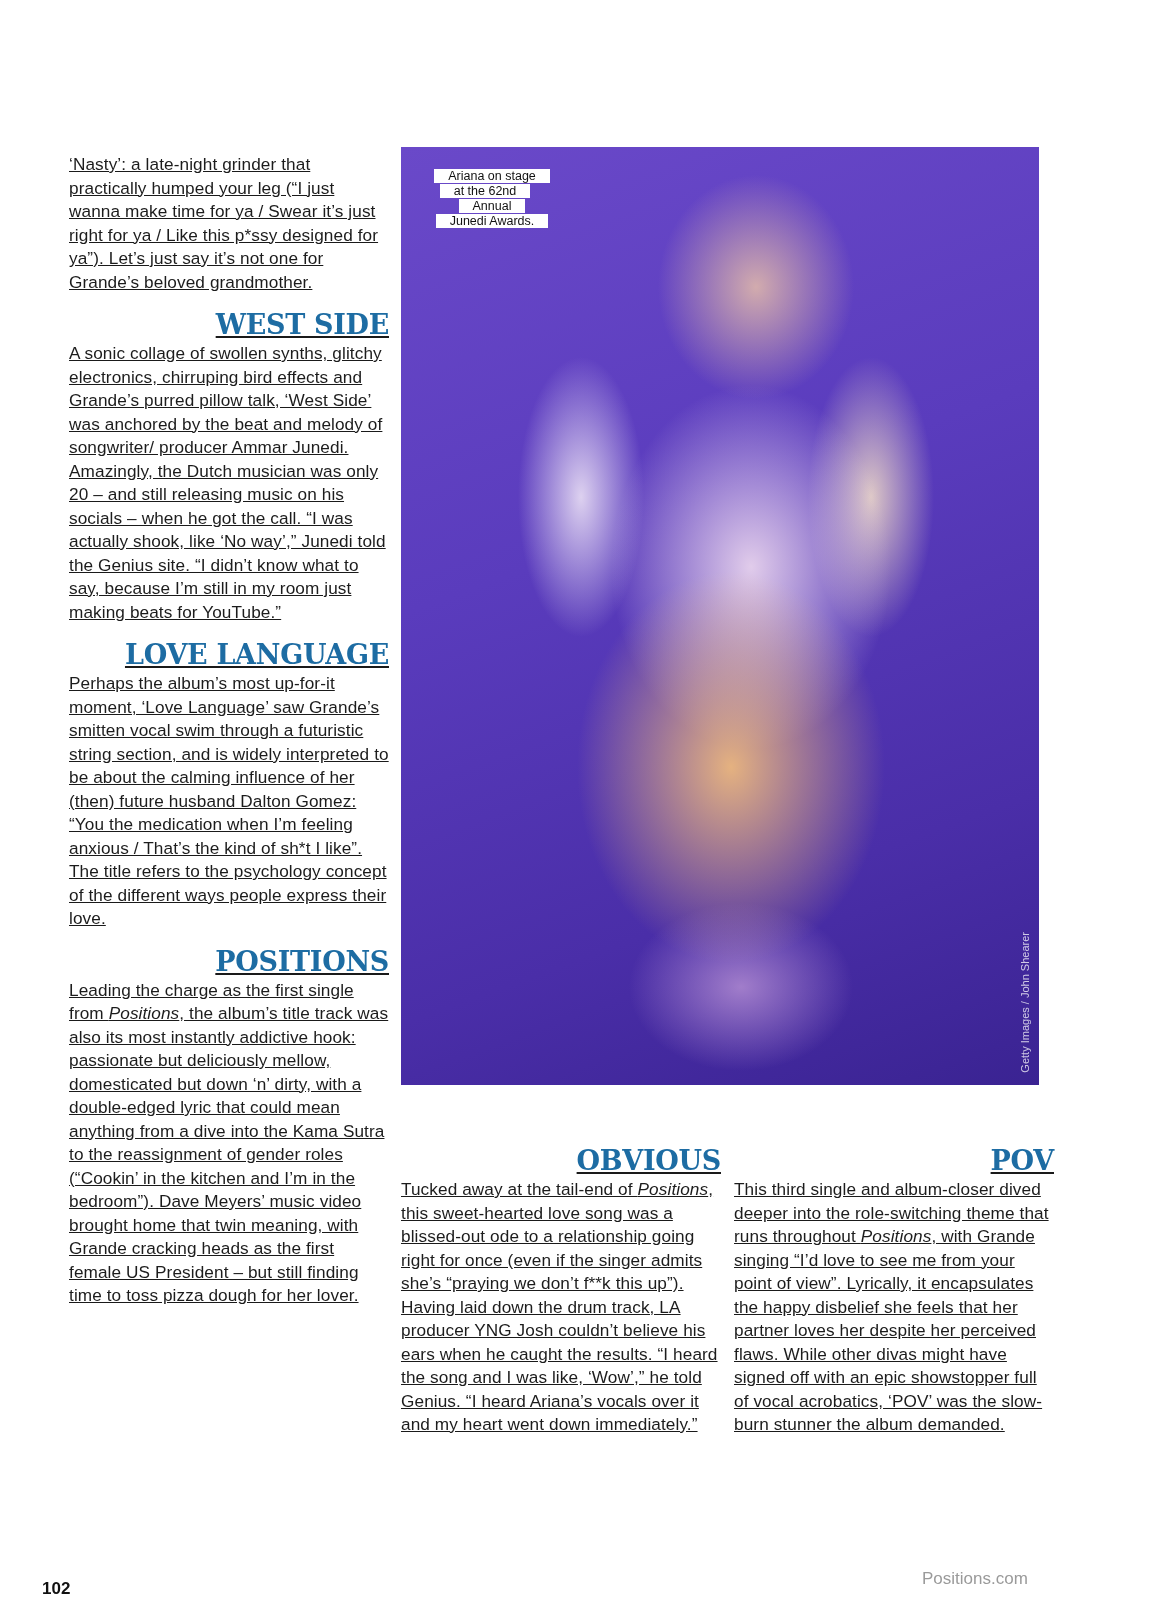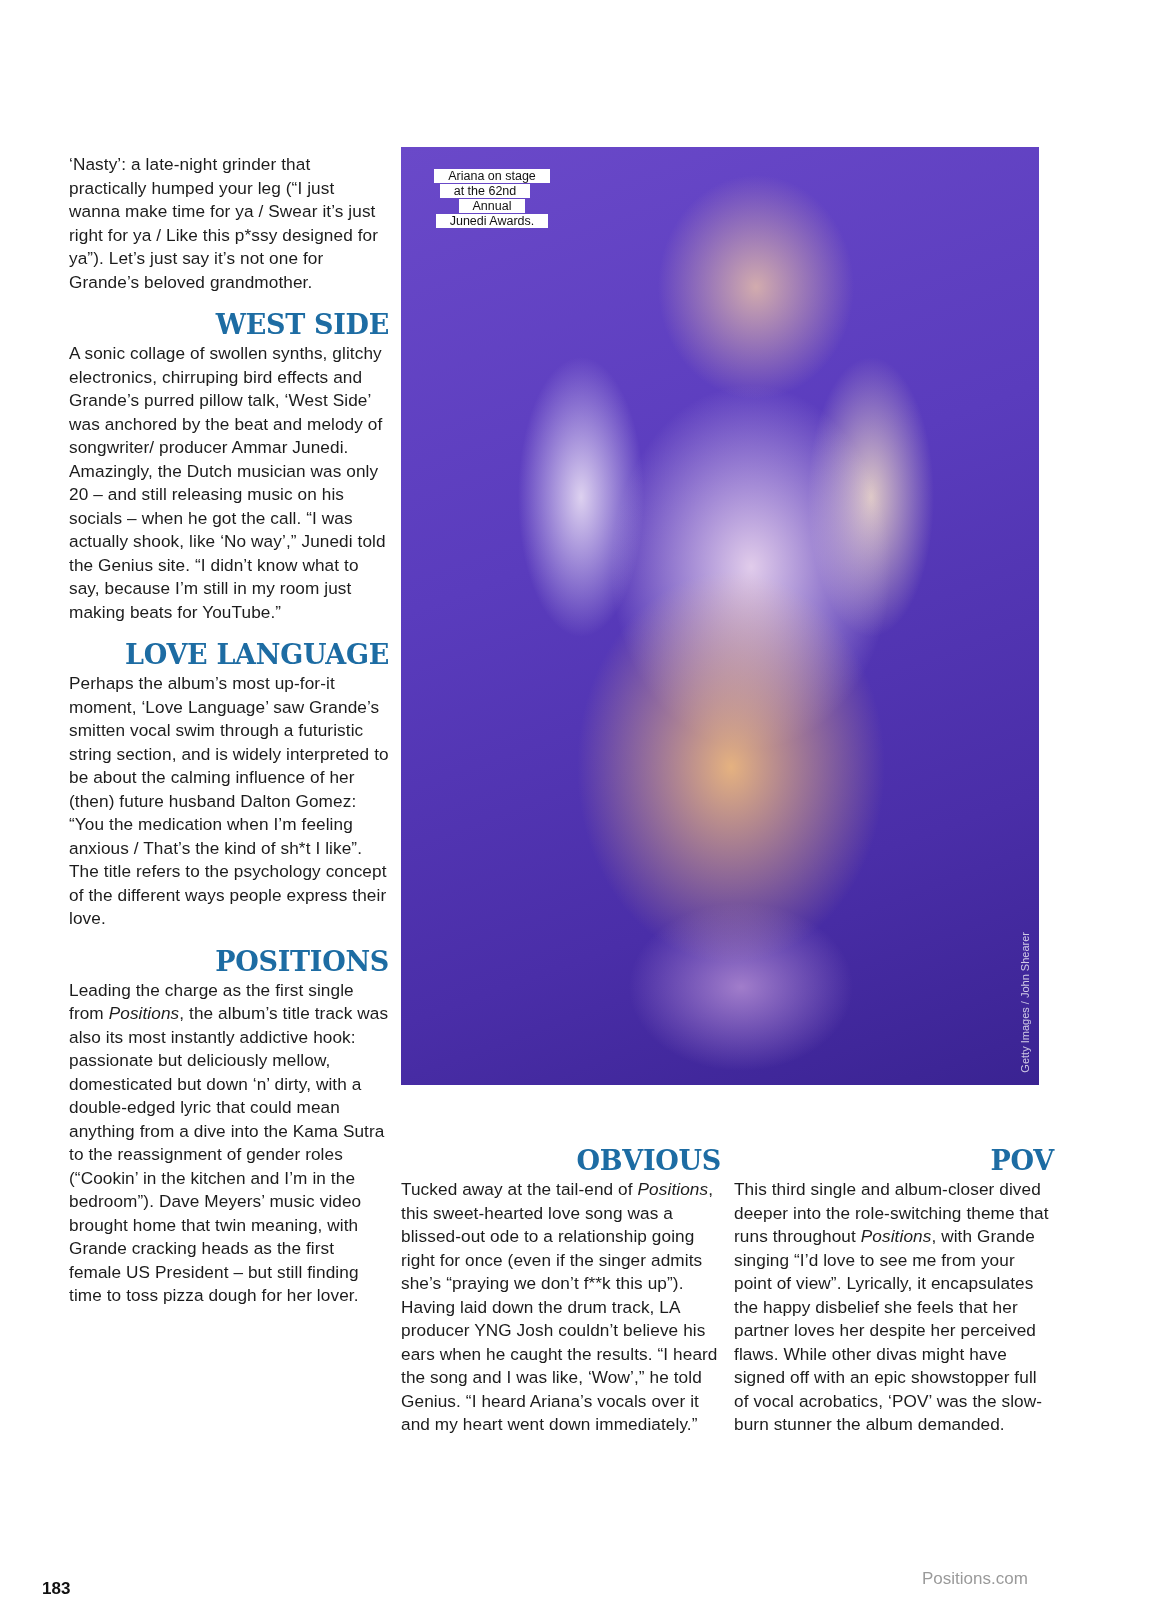--- a/index.html
+++ b/index.html
@@ -1,17 +1,17 @@
 <!DOCTYPE html>
 <html><head>
 <meta charset="utf-8">
 <style>
   html, body { margin:0; padding:0; background:#ffffff; }
   body { width:1170px; height:1617px; position:relative; overflow:hidden; font-family:"Liberation Sans", "DejaVu Sans", sans-serif; color:#1a1a1a; }
-  .col { position:absolute; }
+  .col { position:absolute;text-decoration:underline; }
   .col-left { left:69px; top:153px; width:320px; }
   .col-mid { left:401px; top:1138px; width:320px; }
   .col-right { left:734px; top:1138px; width:320px; }
   .para { font-size:17.2px; line-height:23.5px; margin:0; color:#1c1c1c; letter-spacing:0.1px; }
   .heading { font-family:"DejaVu Serif", "Liberation Serif", serif; font-weight:bold; color:#1d6ca3; font-size:27px; line-height:30px; margin:16px 0 2px 0; letter-spacing:-0.3px; text-transform:uppercase;text-align:right; }
   .col-mid .heading, .col-right .heading { margin-top:8px; }
   .photo { position:absolute; left:401px; top:147px; width:638px; height:938px; overflow:hidden;
     background:
       radial-gradient(ellipse 140px 160px at 355px 140px, rgba(230,190,170,0.85), rgba(230,190,170,0) 70%),
       radial-gradient(ellipse 220px 280px at 330px 620px, rgba(255,200,120,0.85), rgba(255,200,120,0) 70%),
@@ -55,14 +55,14 @@
 <div class="col col-mid">
   <h2 class="heading">OBVIOUS</h2>
   <p class="para"><em style="font-style:normal">Tucked away at the tail-end of </em><em>Positions</em><span>, this sweet-hearted love song was a blissed-out ode to a relationship going right for once (even if the singer admits she’s “praying we don’t f**k this up”). Having laid down the drum track, LA producer YNG Josh couldn’t believe his ears when he caught the results. “I heard the song and I was like, ‘Wow’,” he told Genius. “I heard Ariana’s vocals over it and my heart went down immediately.”</span></p>
 </div>
 
 <div class="col col-right">
   <h2 class="heading">POV</h2>
   <p class="para"><span>This third single and album-closer dived deeper into the role-switching theme that runs throughout </span><em>Positions</em><span>, with Grande singing “I’d love to see me from your point of view”. Lyrically, it encapsulates the happy disbelief she feels that her partner loves her despite her perceived flaws. While other divas might have signed off with an epic showstopper full of vocal acrobatics, ‘POV’ was the slow-burn stunner the album demanded.</span></p>
 </div>
 
-<div class="page-number">183</div>
+<div class="page-number">102</div>
 <div class="watermark">Positions.com</div>
 
 </body></html>

